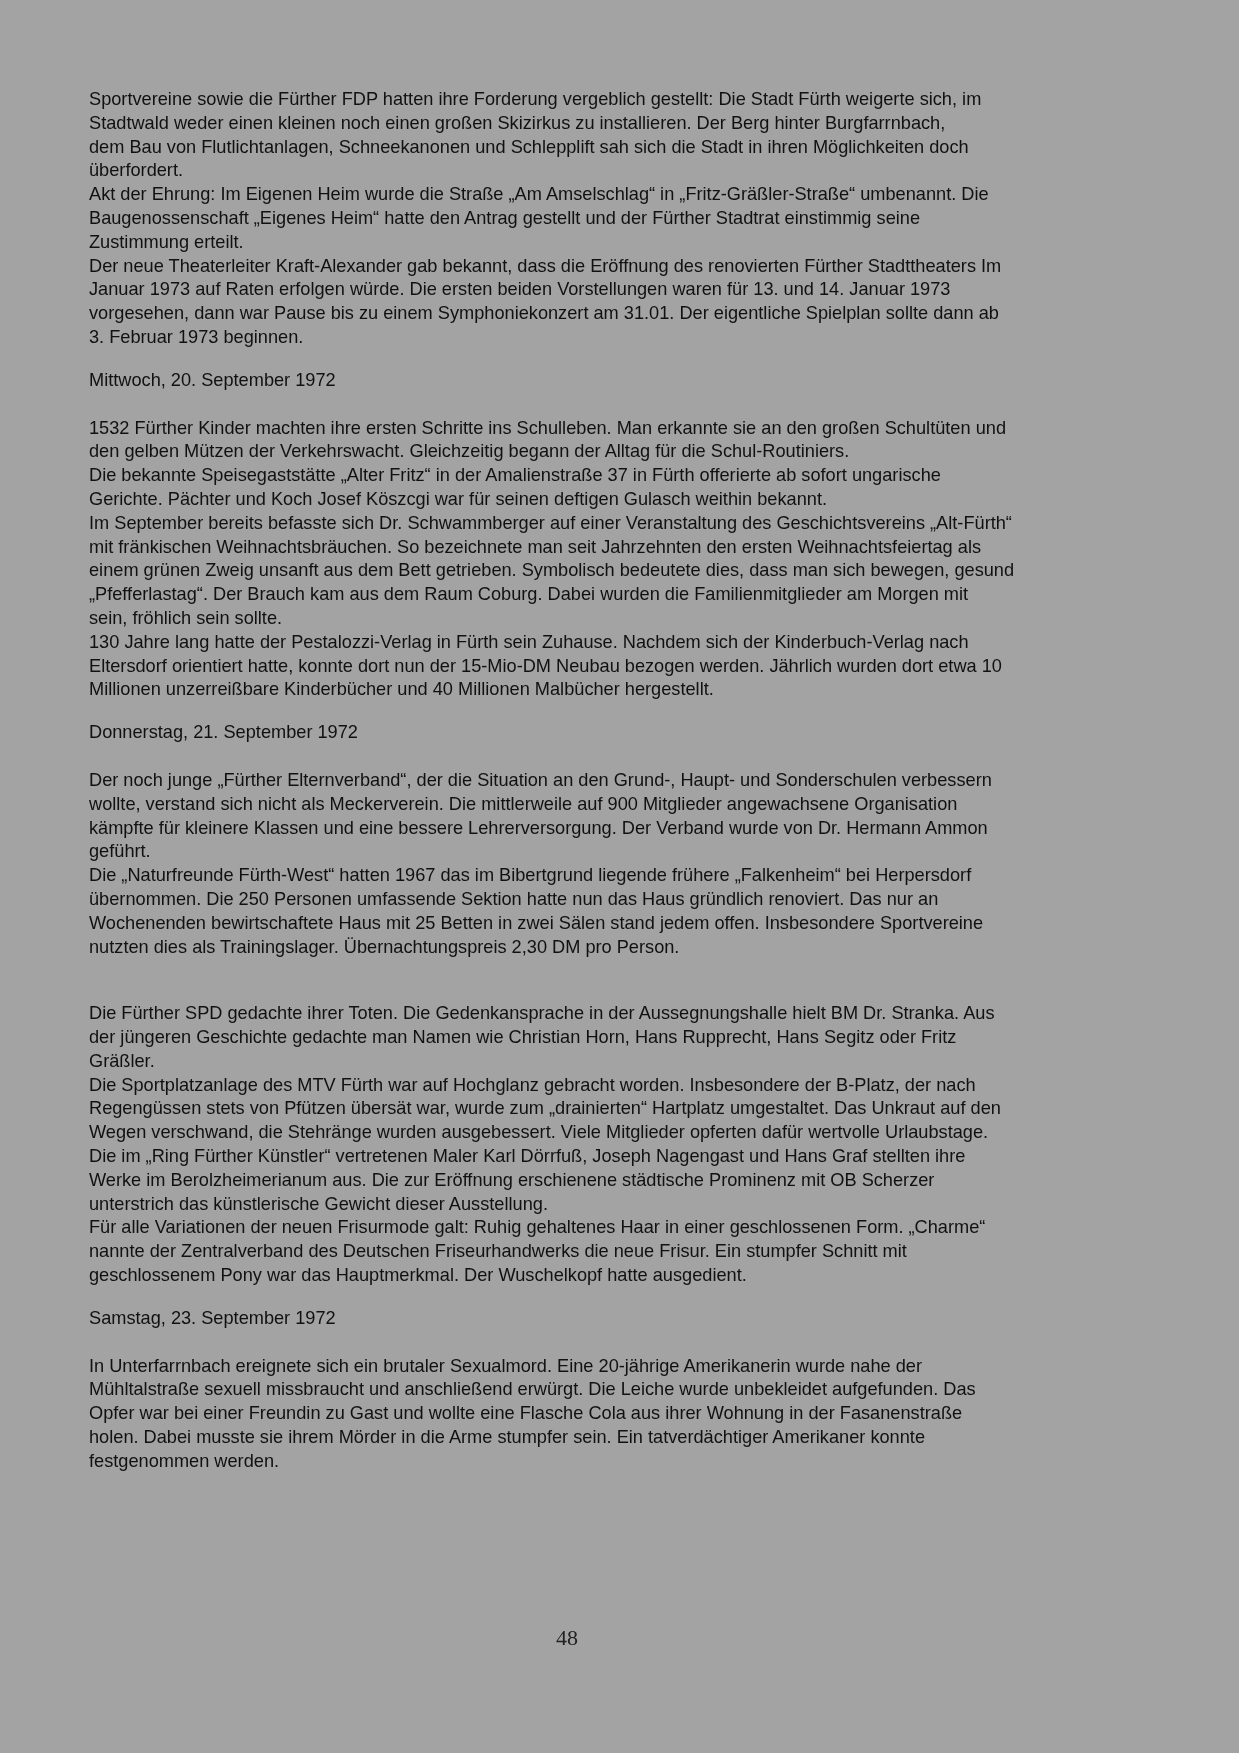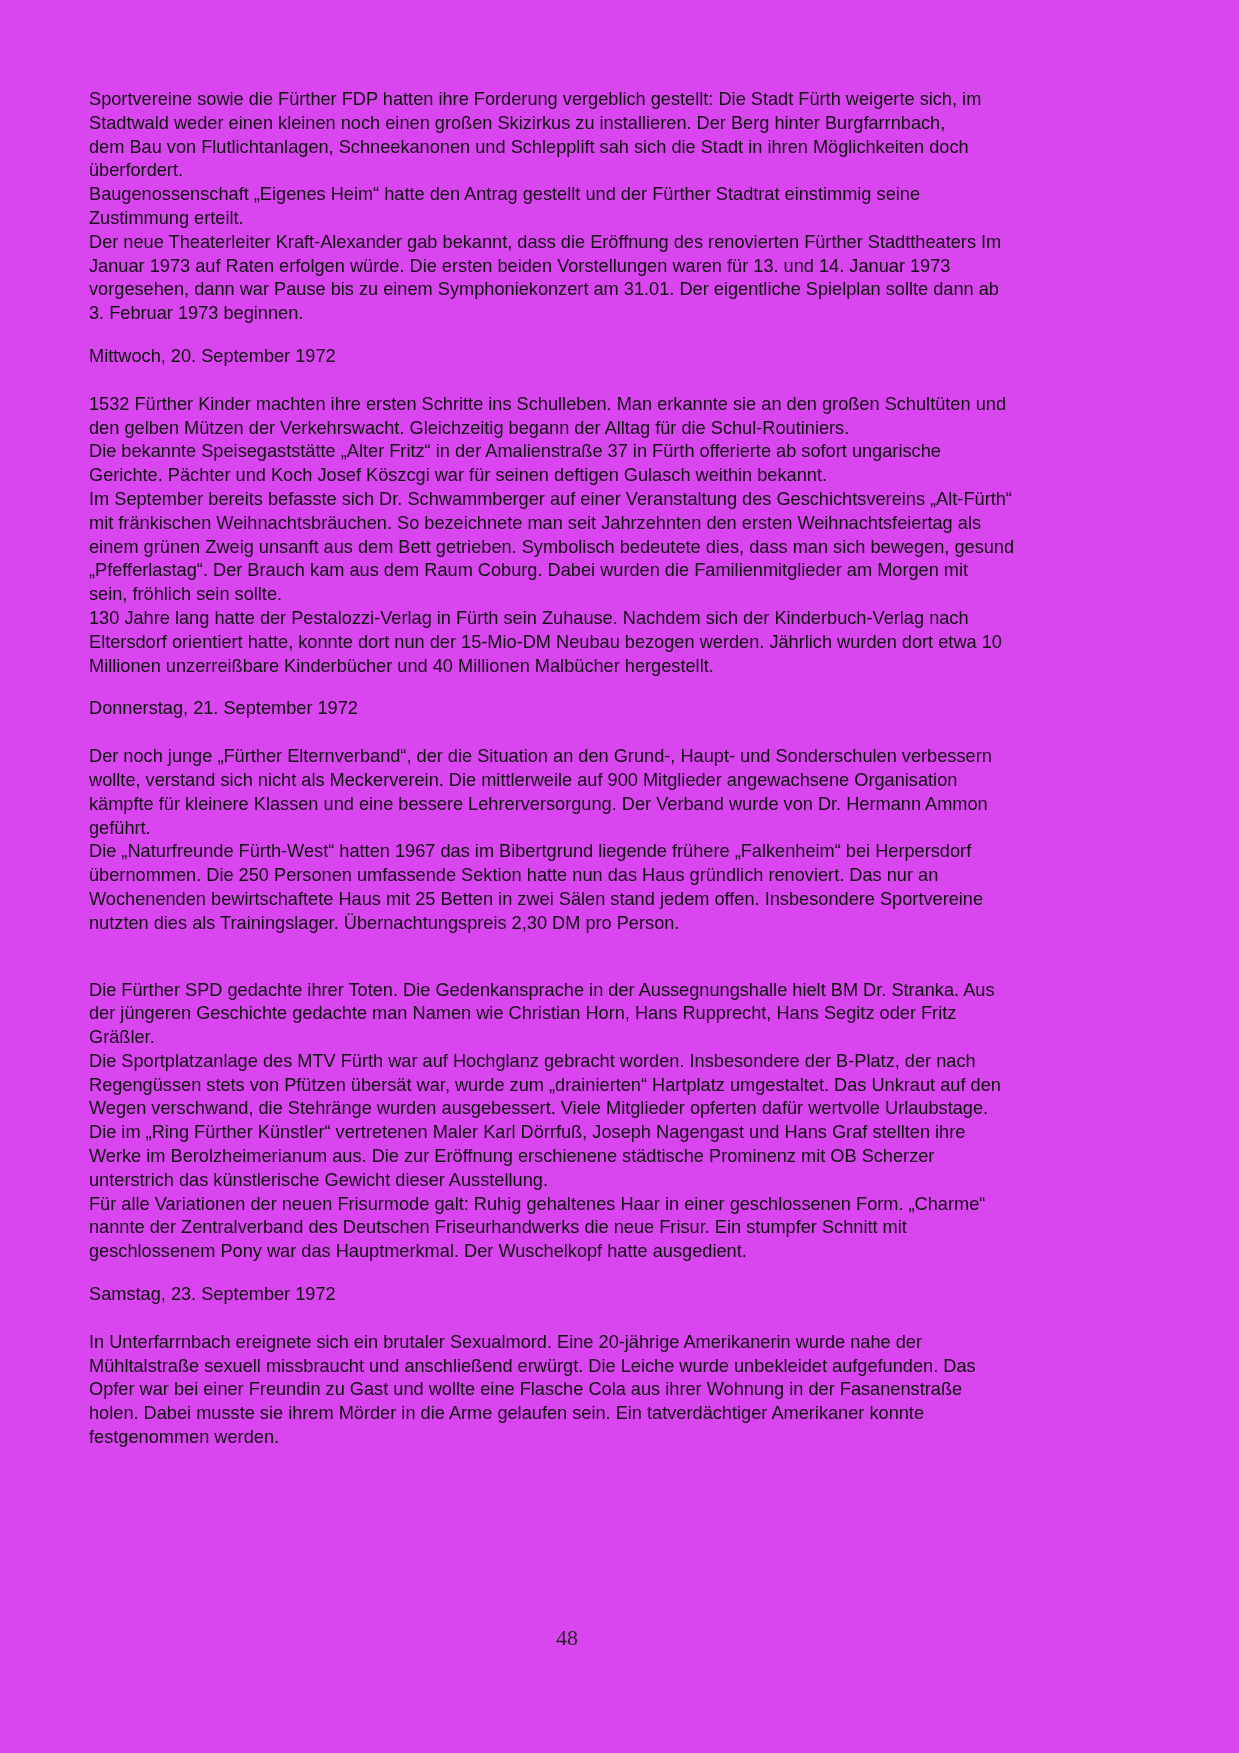--- a/index.html
+++ b/index.html
@@ -1,17 +1,17 @@
 <!DOCTYPE html>
 <html><head>
   <meta charset="utf-8">
   <style>
     html, body { margin: 0; padding: 0; background: #ffffff; }
     body { width: 1239px; height: 1753px; position: relative; overflow: hidden; }
-    .page { position: absolute; left: 0; top: 0; width: 1239px; height: 1753px; background: #d946ef; }
+    .page { position: absolute; left: 0; top: 0; width: 1239px; height: 1753px; background: #a3a3a3; }
     .content { position: absolute; left: 89px; top: 88px; width: 1080px;
       font-family: "Liberation Sans", sans-serif; font-size: 18.2px; line-height: 23.8px; color: #111; }
     .line { display: block; white-space: nowrap; }
     .heading { font-weight: normal; font-size: 18.2px; line-height: 23.8px; }
     .sec { }
     .gap-before-heading { height: 19px; }
     .gap-after-heading { height: 24px; }
     .page-number { position: absolute; top: 1625px; left: 0; width: 1134px; text-align: center;
       font-family: "Liberation Serif", serif; font-size: 22px; color: #222; }
   </style>
@@ -21,20 +21,21 @@
 <div class="page">
   <div class="content" id="content">
     <div id="intro">
         <div>
           <span class="line">Sportvereine sowie die Fürther FDP hatten ihre Forderung vergeblich gestellt: Die Stadt Fürth weigerte sich, im</span>
           <span class="line">Stadtwald weder einen kleinen noch einen großen Skizirkus zu installieren. Der Berg hinter Burgfarrnbach,</span>
           <span class="line">dem Bau von Flutlichtanlagen, Schneekanonen und Schlepplift sah sich die Stadt in ihren Möglichkeiten doch</span>
           <span class="line">überfordert.</span>
         </div>
         <div>
+          <span class="line">Akt der Ehrung: Im Eigenen Heim wurde die Straße „Am Amselschlag“ in „Fritz-Gräßler-Straße“ umbenannt. Die</span>
           <span class="line">Baugenossenschaft „Eigenes Heim“ hatte den Antrag gestellt und der Fürther Stadtrat einstimmig seine</span>
           <span class="line">Zustimmung erteilt.</span>
         </div>
         <div>
           <span class="line">Der neue Theaterleiter Kraft-Alexander gab bekannt, dass die Eröffnung des renovierten Fürther Stadttheaters Im</span>
           <span class="line">Januar 1973 auf Raten erfolgen würde. Die ersten beiden Vorstellungen waren für 13. und 14. Januar 1973</span>
           <span class="line">vorgesehen, dann war Pause bis zu einem Symphoniekonzert am 31.01. Der eigentliche Spielplan sollte dann ab</span>
           <span class="line">3. Februar 1973 beginnen.</span>
         </div>
       </div>
@@ -113,21 +114,21 @@
         </div>
         <div class="sec">
           <div class="gap-before-heading"></div>
           <div class="heading line">Samstag, 23. September 1972</div>
           <div class="gap-after-heading"></div>
           <div>
             <div>
               <span class="line">In Unterfarrnbach ereignete sich ein brutaler Sexualmord. Eine 20-jährige Amerikanerin wurde nahe der</span>
               <span class="line">Mühltalstraße sexuell missbraucht und anschließend erwürgt. Die Leiche wurde unbekleidet aufgefunden. Das</span>
               <span class="line">Opfer war bei einer Freundin zu Gast und wollte eine Flasche Cola aus ihrer Wohnung in der Fasanenstraße</span>
-              <span class="line">holen. Dabei musste sie ihrem Mörder in die Arme gelaufen sein. Ein tatverdächtiger Amerikaner konnte</span>
+              <span class="line">holen. Dabei musste sie ihrem Mörder in die Arme stumpfer sein. Ein tatverdächtiger Amerikaner konnte</span>
               <span class="line">festgenommen werden.</span>
             </div>
           </div>
         </div>
       </div>
   </div>
   <div class="page-number">48</div>
 </div>
 
 </body></html>

